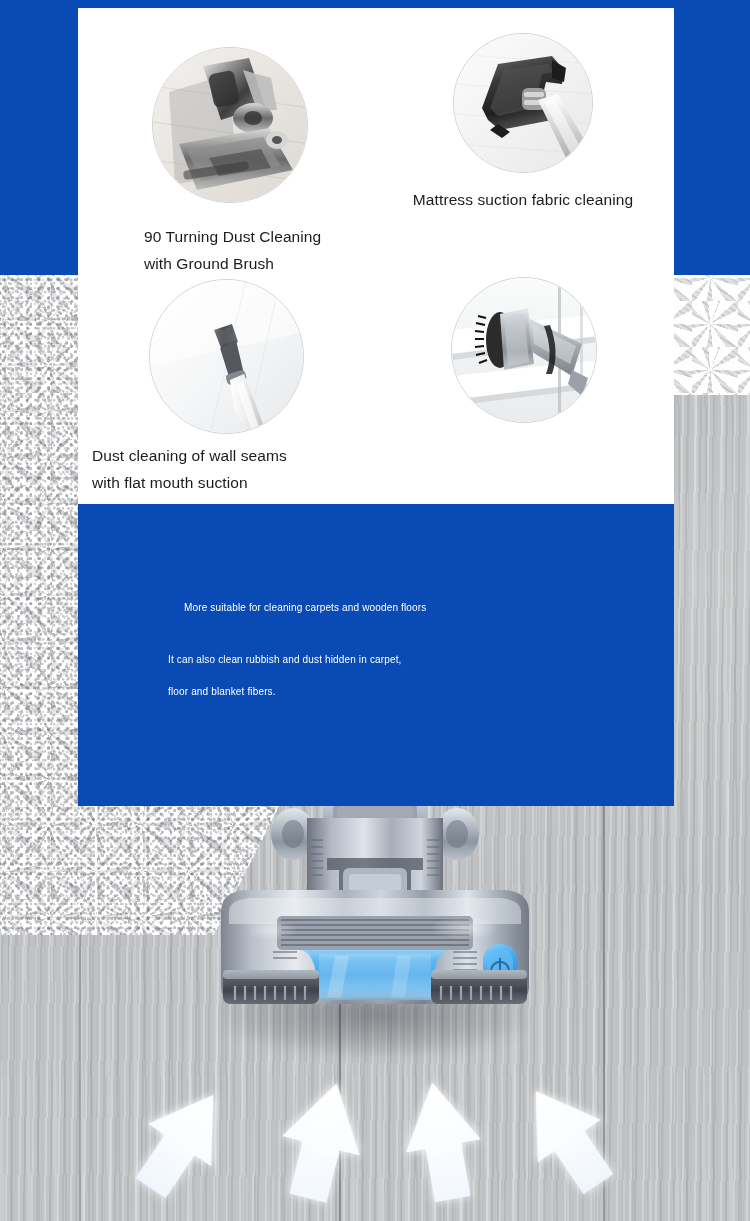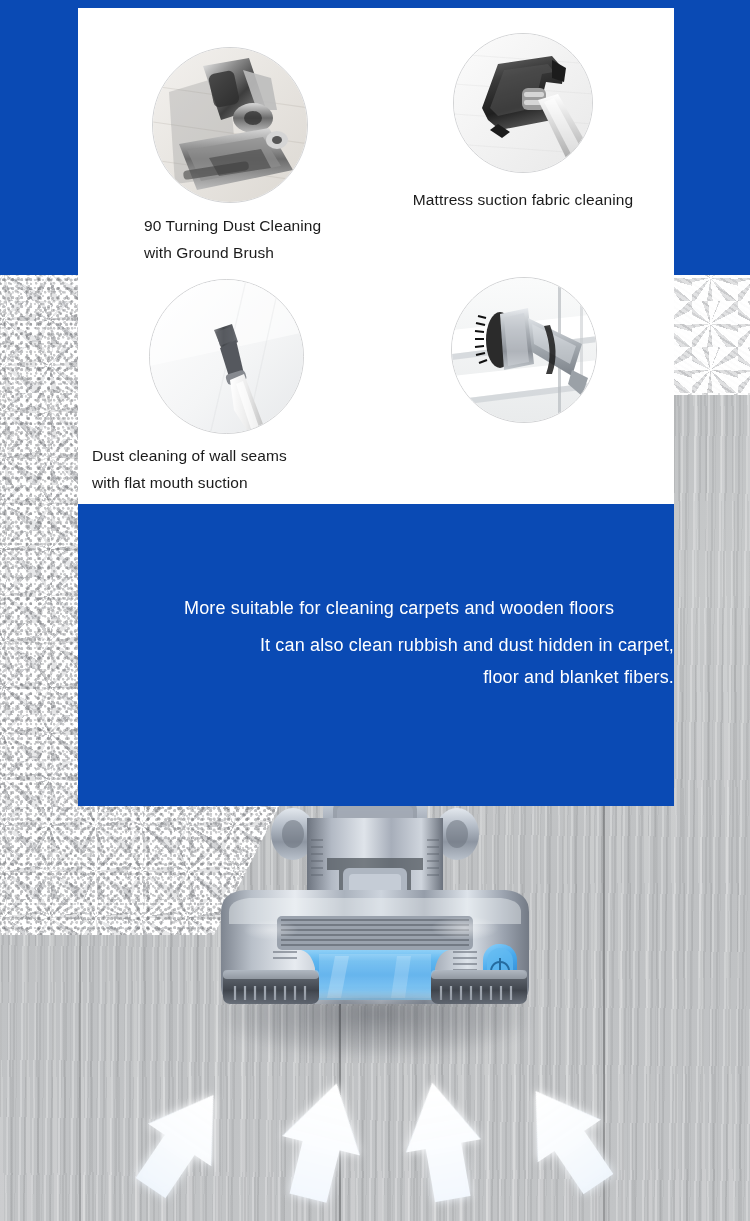--- a/index.html
+++ b/index.html
@@ -181,44 +181,44 @@
   .c2 { width:140px; height:140px; }
   .c3 { width:155px; height:155px; }
   .c4 { width:146px; height:146px; }
 
   .f-label {
     font-size:15.5px;
     line-height:27px;
     color:#1b1b1b;
     text-align:left;
     white-space:pre-line;
-    margin-top:9px;
+    margin-top:20px;
     letter-spacing:.1px;
   }
   .f1 .f-label { margin-left:0; align-self:flex-start; padding-left:62px; }
   .f2 .f-label { margin-top:13px; align-self:center; }
   .f3 .f-label { align-self:flex-start; padding-left:14px; margin-top:8px; }
   .f4 .f-label { align-self:center; margin-top:10px; }
 
   
   .panel-copy {
     position:absolute; left:78px; top:504px; width:596px; height:302px;
     z-index:6;
     padding:88px 0 0 0;
     color:#ffffff;
   }
   .copy-line {
-    font-size:18px;
+    font-size:10px;
     line-height:32px;
     color:#ffffff;
     letter-spacing:.15px;
     white-space:pre-line;
   }
   .copy-1 { padding-left:106px; }
-  .copy-2 { padding-left:90px; margin-top:5px;text-align:right; }
+  .copy-2 { padding-left:90px; margin-top:20px; }
 </style>
 </head>
 <body>
 
 <div id="page">
 
   <div class="scene">
     <div class="floor-wood"></div>
     <div class="carpet"></div>
     <div class="carpet-right"></div>

